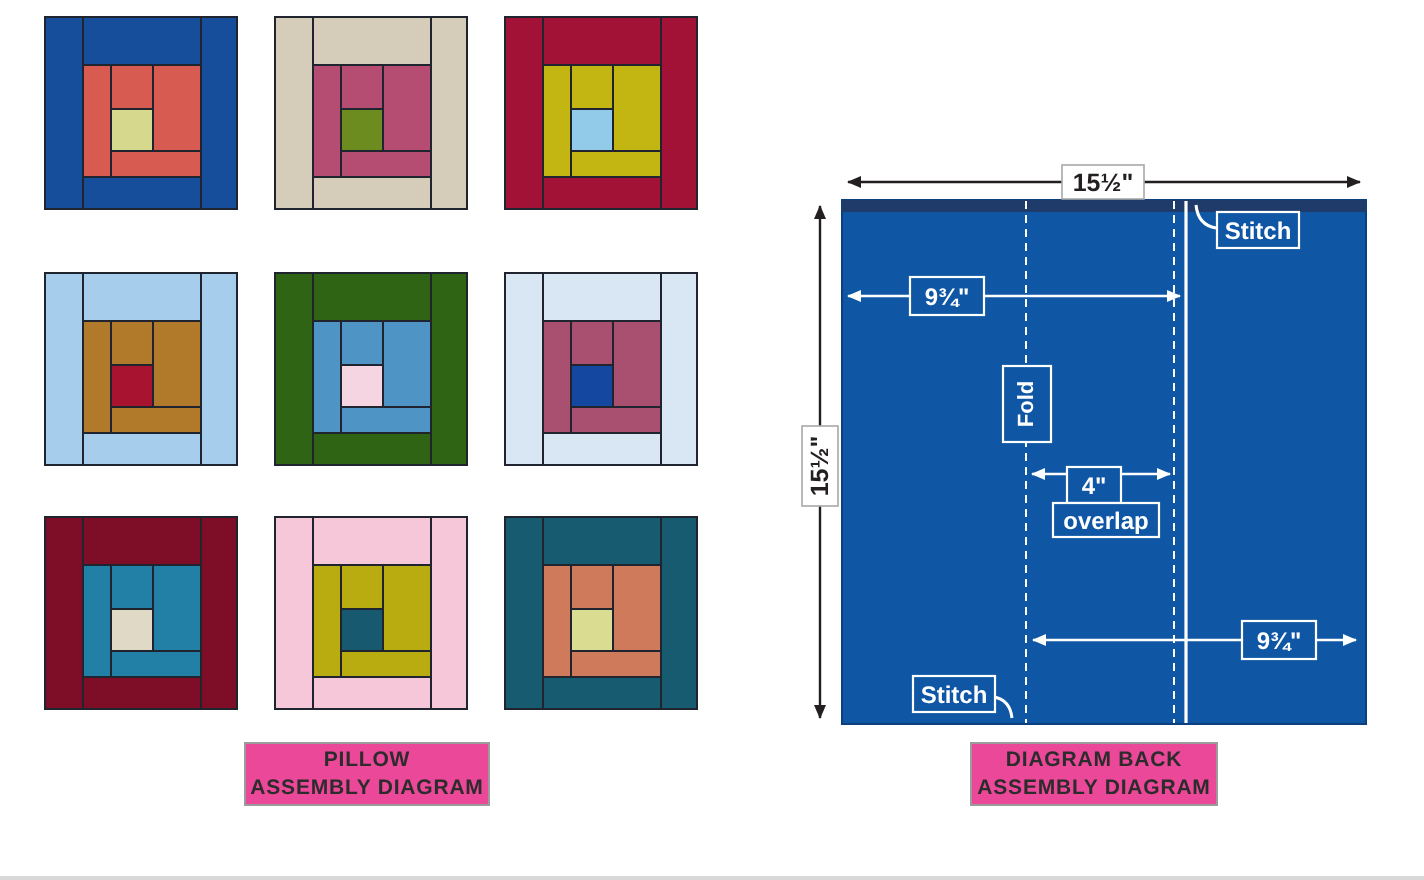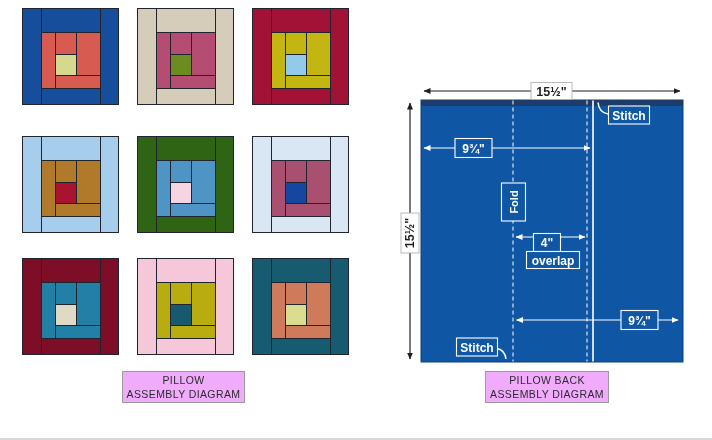--- a/index.html
+++ b/index.html
@@ -1,21 +1,21 @@
 <!DOCTYPE html>
 <html><head>
 <meta charset="utf-8">
 <style>
   html,body{margin:0;padding:0;background:#fff;}
   .canvas{position:relative;width:712px;height:440px;background:#ffffff;overflow:hidden;
           font-family:"Liberation Sans",sans-serif;border-bottom:2px solid #d8d8d8;box-sizing:border-box;}
   .qblock{position:absolute;width:97px;height:97px;}
   .qblock svg{display:block;width:100%;height:100%;}
   .caption{position:absolute;display:flex;flex-direction:column;align-items:center;justify-content:center;
-           border:1px solid #9b9b9b;background:#f0abfc;color:#2c2c2c;font-size:10.5px;font-weight:400;
+           border:1px solid #9b9b9b;background:#ec4899;color:#2c2c2c;font-size:10.5px;font-weight:700;
            letter-spacing:.4px;line-height:1.35;box-sizing:border-box;text-align:center;white-space:nowrap;}
   svg.backdiag{position:absolute;left:0;top:0;}
   .dim-label{font:700 12.5px "Liberation Sans",sans-serif;fill:#231f20;}
   .on-blue{font:700 12px "Liberation Sans",sans-serif;fill:#ffffff;}
   .on-blue-sm{font:700 11px "Liberation Sans",sans-serif;fill:#ffffff;}
   .lblbox{stroke:#ffffff;stroke-width:1.1;}
   .outbox{fill:#ffffff;stroke:#a8a8a8;stroke-width:0.8;}
   .dimline{stroke:#231f20;stroke-width:1.2;}
   .wline{stroke:#ffffff;stroke-width:1.2;}
 </style>
@@ -140,21 +140,21 @@
         <rect x="33.5" y="67.5" width="45" height="13" fill="#ce7a5b" stroke="#20242e" stroke-width="1"></rect>
         <rect x="33.5" y="46.5" width="21" height="21" fill="#dadc92" stroke="#20242e" stroke-width="1"></rect>
       </svg>
     </div>
 
   <div class="caption" style="left:122px;top:371px;width:123px;height:32px">
     <span>PILLOW</span>
     <span>ASSEMBLY DIAGRAM</span>
   </div>
   <div class="caption" style="left:485px;top:371px;width:124px;height:32px">
-    <span>PILLOW BACK</span>
+    <span>DIAGRAM BACK</span>
     <span>ASSEMBLY DIAGRAM</span>
   </div>
 
   <svg class="backdiag" width="712" height="440" viewBox="0 0 712 440">
     <defs>
       <marker id="mB" markerWidth="8" markerHeight="7" refX="6.5" refY="3" orient="auto-start-reverse" markerUnits="userSpaceOnUse">
         <path d="M0,0 L7,3 L0,6 Z" fill="#231f20"></path>
       </marker>
       <marker id="mW" markerWidth="8" markerHeight="7" refX="6.5" refY="3" orient="auto-start-reverse" markerUnits="userSpaceOnUse">
         <path d="M0,0 L7,3 L0,6 Z" fill="#ffffff"></path>

